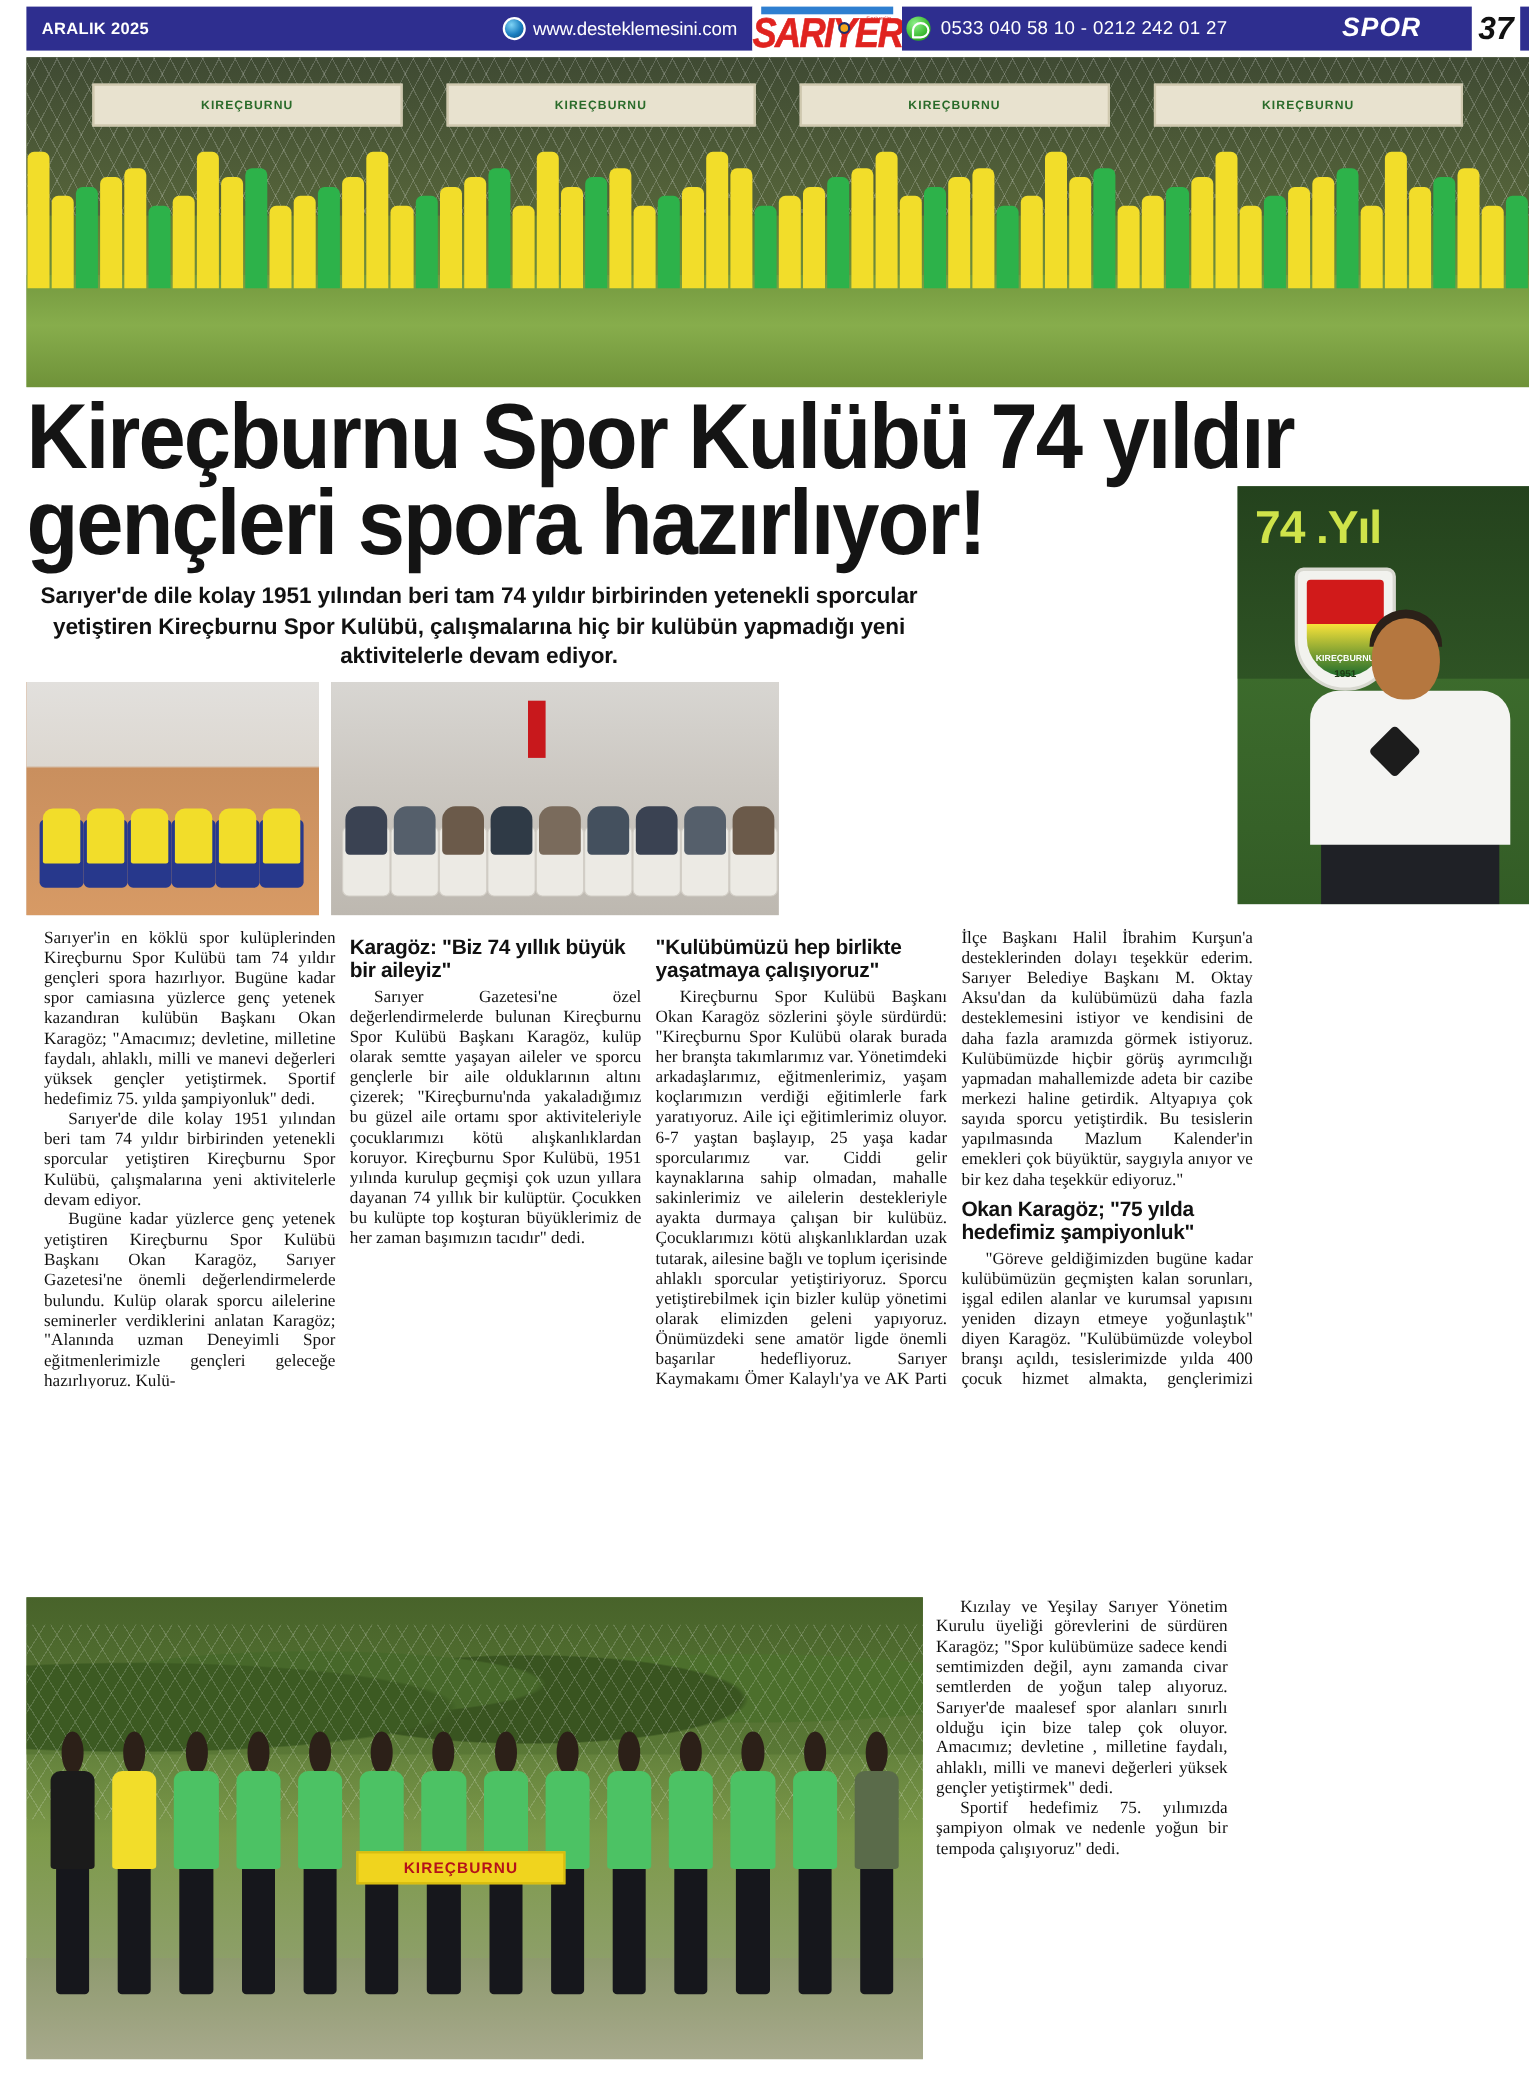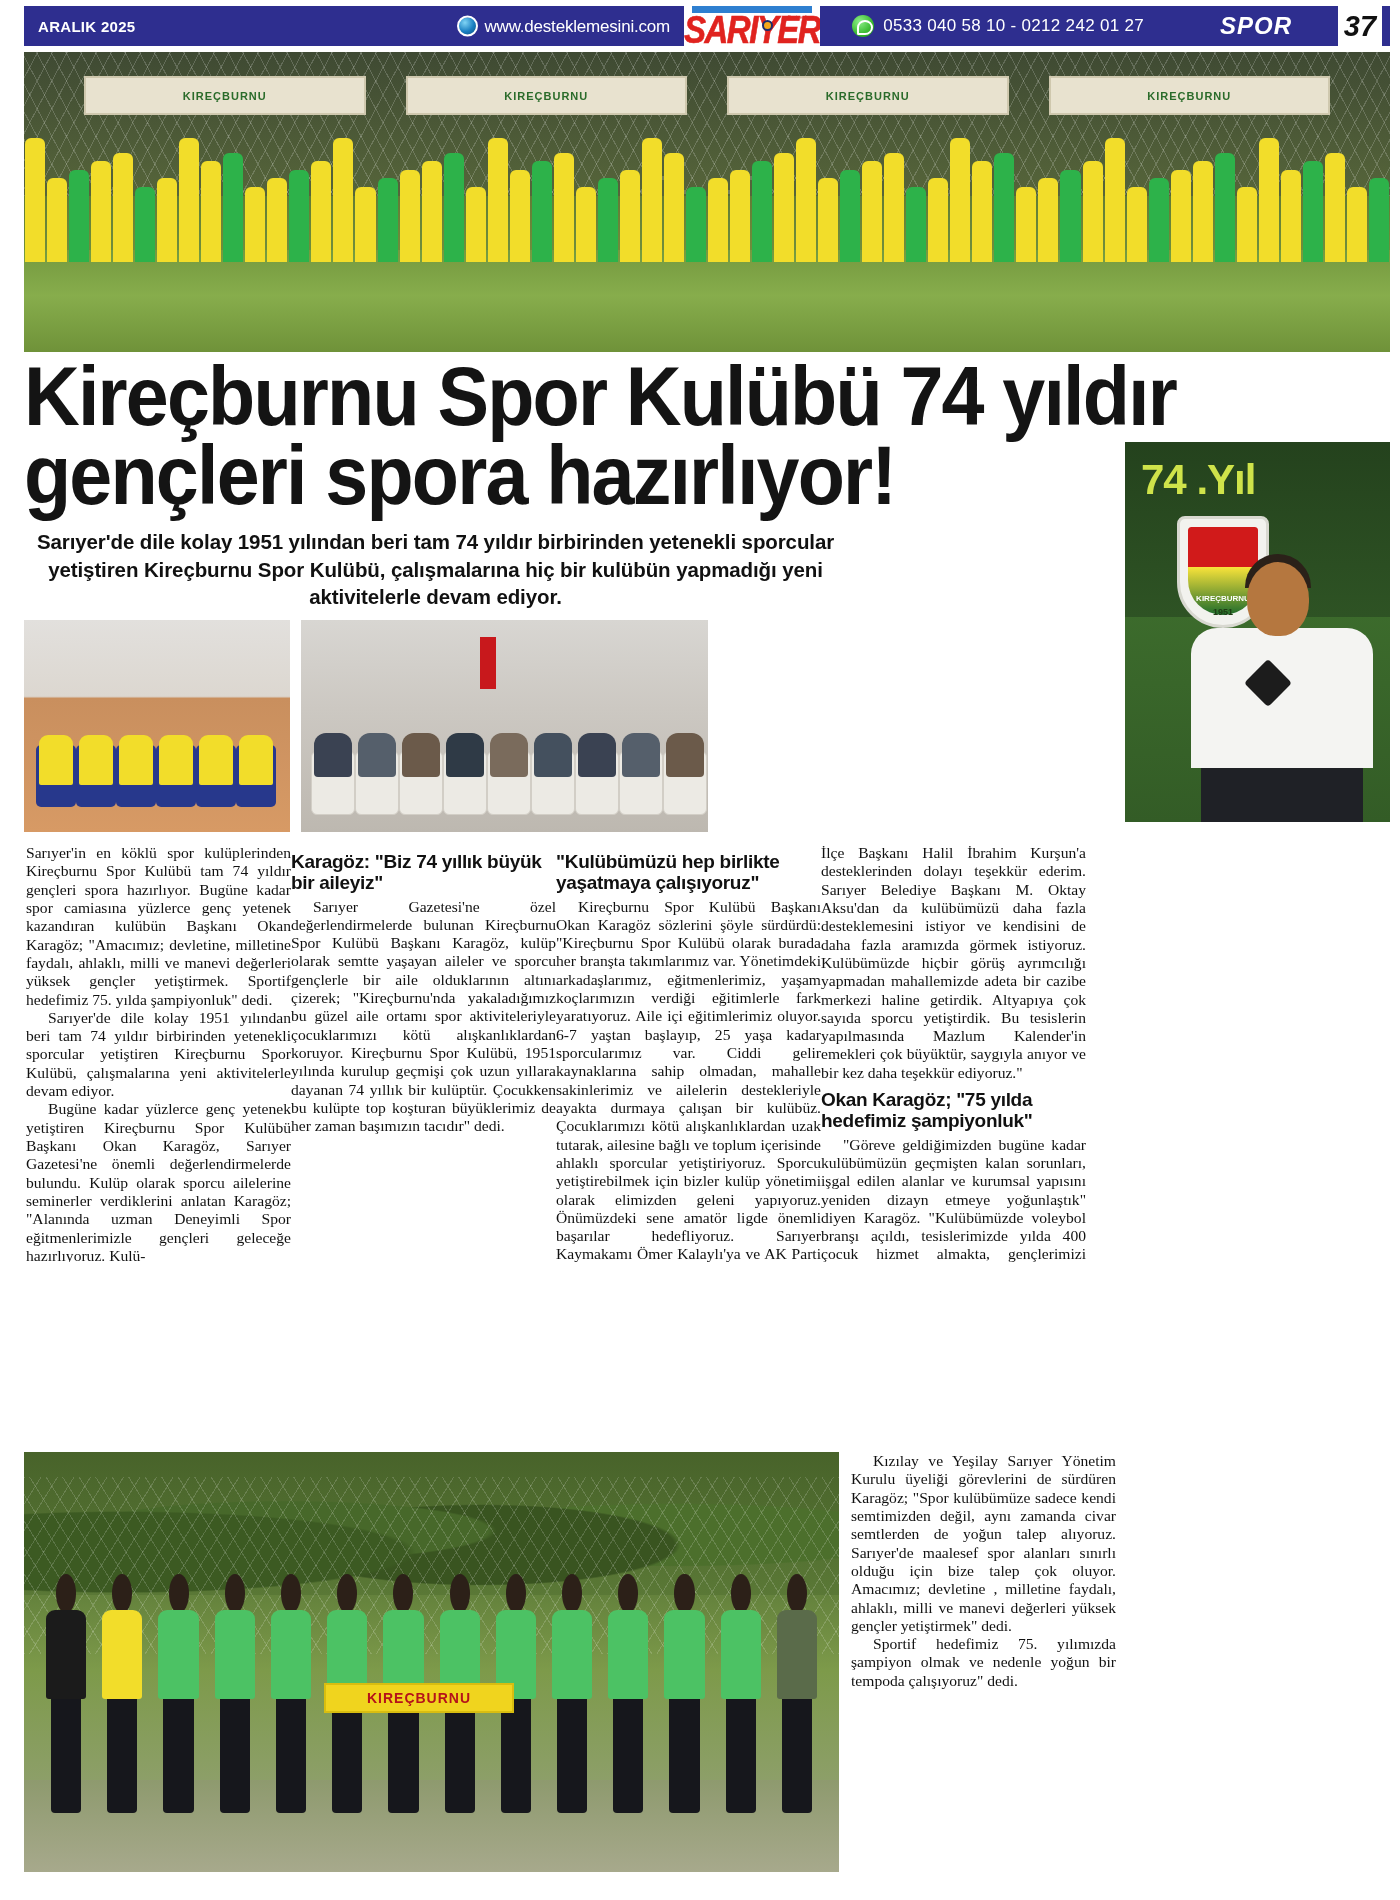--- a/index.html
+++ b/index.html
@@ -118,21 +118,21 @@
     background: #2e2e8f;
     flex: 1 1 auto;
     display: flex;
     align-items: center;
     position: relative;
   }
   .mh-phone {
     display: flex;
     align-items: center;
     gap: 9px;
-    padding-left: 32px;
+    padding-left: 4px;
   }
   .wa-icon {
     width: 22px; height: 22px; border-radius: 50%;
     background: radial-gradient(circle at 35% 30%, #8ef08a 0%, #3fbd35 55%, #168f11 100%);
     position: relative;
     flex: 0 0 auto;
   }
   .wa-icon::after {
     content: "";
     position: absolute; left: 5px; top: 5px;
@@ -297,22 +297,23 @@
   .gymchair { position: absolute; bottom: 12%; width: 40px; height: 62px; background: #27388c; border-radius: 5px; }
   .gymkid { position: absolute; width: 34px; height: 50px; background: #f2dd2a; border-radius: 9px 9px 2px 2px; }
 
   .hallfloor { position: absolute; inset: 0; background: linear-gradient(180deg,#d8d6d2 0%, #ccc8c2 42%, #bdb8b0 100%); }
   .whitechair { position: absolute; bottom: 8%; width: 44px; height: 64px; background: #eceae4; border-radius: 6px; border: 1px solid #d2cec6; }
   .sitter { position: absolute; width: 38px; height: 44px; border-radius: 12px 12px 4px 4px; }
   .flag { position: absolute; top: 8%; left: 44%; width: 16px; height: 52px; background: #c8181c; }
 
   
   .columns {
-    margin: 12px 10px 0 26px;
-    display: flex;
+    margin: 12px 10px 0 40px;
+    display: flex;
+    gap: 13px;
     height: 418px;
   }
   .col { width: 265px; flex: 0 0 265px; overflow: hidden; }
   .col p {
     font-family: "Liberation Serif", serif;
     font-size: 15.6px;
     line-height: 1.175;
     text-align: justify;
     color: #111111;
     text-indent: 22px;

